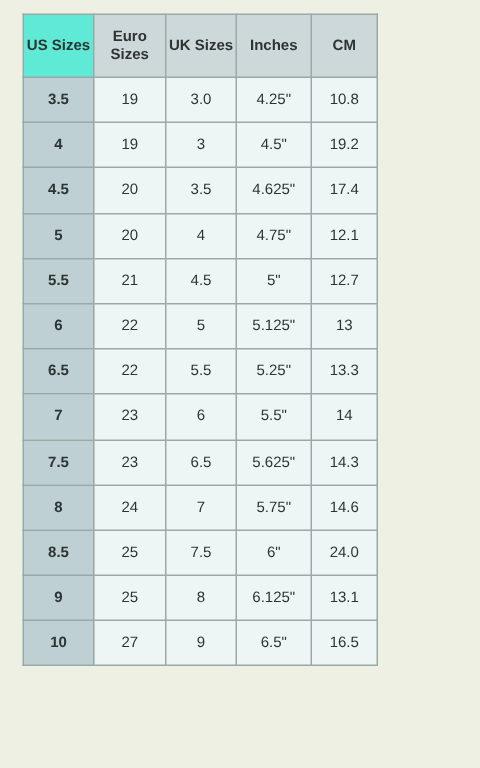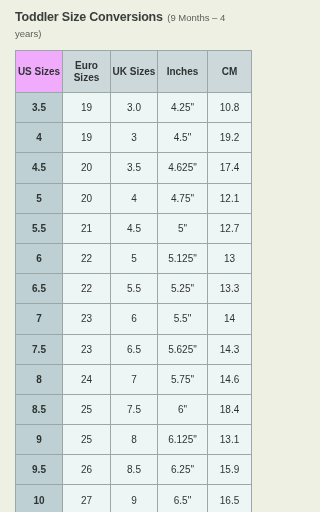--- a/index.html
+++ b/index.html
@@ -51,21 +51,21 @@
     padding: 0;
   }
   thead th {
     background: #ccd8da;
     height: 41px;
     font-weight: bold;
     font-size: 10px;
     line-height: 12px;
   }
   thead th.col-us {
-    background: #f0abfc;
+    background: #5eead4;
   }
   tbody td {
     background: #eef5f5;
     height: 29.2px;
     font-weight: normal;
   }
   tbody td.col-us {
     background: #bed0d3;
     font-weight: bold;
   }
@@ -73,24 +73,20 @@
   col.c-euro { width: 48px; }
   col.c-uk { width: 47px; }
   col.c-inches { width: 50px; }
   col.c-cm { width: 44px; }
 </style>
 </head>
 <body>
 
 <div class="page">
 
-  <div class="heading">
-    <span class="heading-title">Toddler Size Conversions</span>
-    <span class="heading-sub">(9 Months – 4 years)</span>
-  </div>
 
   <table class="size-table">
     <colgroup>
       <col class="c-us">
       <col class="c-euro">
       <col class="c-uk">
       <col class="c-inches">
       <col class="c-cm">
     </colgroup>
     <thead>
@@ -171,35 +167,28 @@
           <td>24</td>
           <td>7</td>
           <td>5.75"</td>
           <td>14.6</td>
         </tr>
         <tr>
           <td class="col-us">8.5</td>
           <td>25</td>
           <td>7.5</td>
           <td>6"</td>
-          <td>18.4</td>
+          <td>24.0</td>
         </tr>
         <tr>
           <td class="col-us">9</td>
           <td>25</td>
           <td>8</td>
           <td>6.125"</td>
           <td>13.1</td>
-        </tr>
-        <tr>
-          <td class="col-us">9.5</td>
-          <td>26</td>
-          <td>8.5</td>
-          <td>6.25"</td>
-          <td>15.9</td>
         </tr>
         <tr>
           <td class="col-us">10</td>
           <td>27</td>
           <td>9</td>
           <td>6.5"</td>
           <td>16.5</td>
         </tr>
       </tbody>
   </table>

